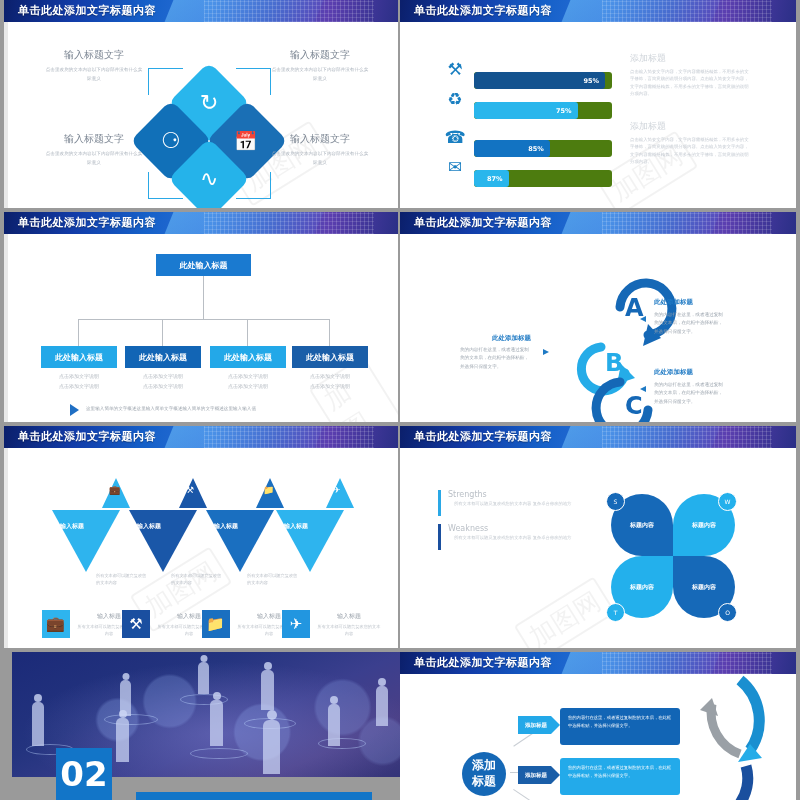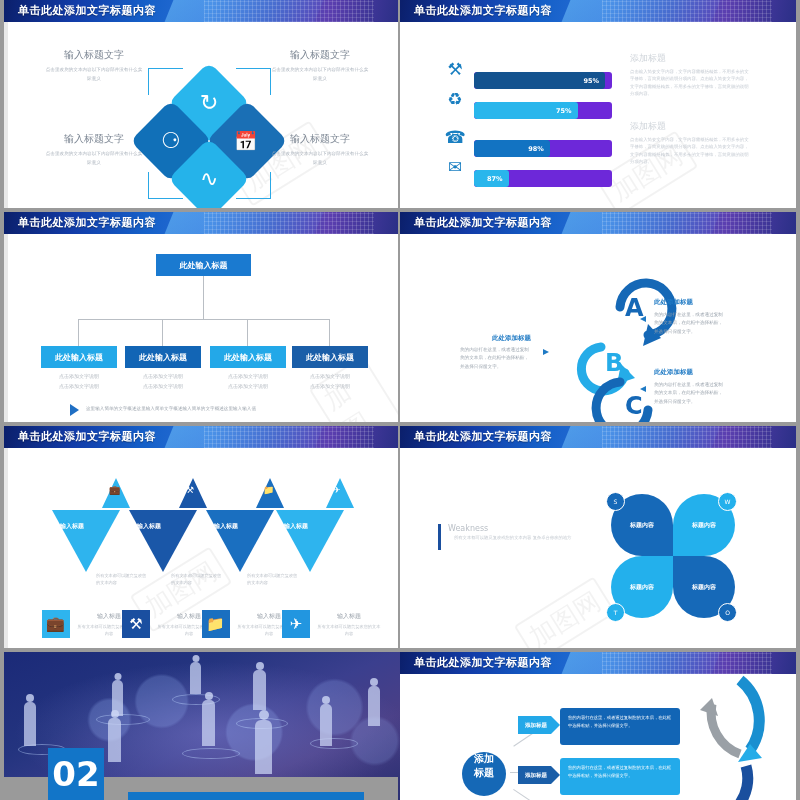--- a/index.html
+++ b/index.html
@@ -31,21 +31,21 @@
   .d-right{left:84px;top:52px;background:#1a6fb5;}
   .d-bot{left:46px;top:90px;background:#25b3ea;}
   .arrw{position:absolute;border:1.6px solid #2aa8e6;}
   .lbl-t{position:absolute;font-size:6.5px;color:#7d8794;text-align:center;}
   .lbl-t b{display:block;font-size:10px;color:#7d8794;font-weight:normal;margin-bottom:3px;}
   .lbl-d{font-size:4.6px;color:#aab2bc;line-height:1.5;}
 
   
   .barrow{position:absolute;display:flex;align-items:center;}
   .bicon{width:26px;height:26px;display:flex;align-items:center;justify-content:center;font-size:17px;color:#1a7fc1;}
-  .btrack{width:138px;height:17px;background:#6d28d9;border-radius:3px;position:relative;overflow:hidden;margin-left:6px;margin-top:24px;}
+  .btrack{width:138px;height:17px;background:#4d7c0f;border-radius:3px;position:relative;overflow:hidden;margin-left:6px;margin-top:24px;}
   .bfill{position:absolute;left:0;top:0;height:100%;border-radius:3px;display:flex;align-items:center;justify-content:flex-end;
          padding-right:6px;box-sizing:border-box;color:#fff;font-size:6.5px;font-weight:bold;}
   .rtblk{position:absolute;width:120px;}
   .rtblk h4{margin:0 0 3px 0;font-size:9px;color:#cfd4da;font-weight:normal;}
   .rtblk p{margin:0;font-size:4.4px;color:#c3c9d1;line-height:1.7;}
 
   
   .tbox{position:absolute;color:#fff;font-size:8px;font-weight:bold;display:flex;align-items:center;justify-content:center;}
   .tline{position:absolute;background:#b9bec4;}
   .tcap{position:absolute;width:78px;text-align:center;font-size:5px;color:#b3b9c0;line-height:1.9;}
@@ -90,22 +90,22 @@
        radial-gradient(circle at 78% 35%,rgba(160,190,255,.65) 0 8%,transparent 9%),
        radial-gradient(circle at 88% 62%,rgba(160,190,255,.6) 0 6%,transparent 7%);}
   .ring{position:absolute;border:1px solid rgba(190,215,255,.45);border-radius:50%;height:9px;}
   .person{position:absolute;background:rgba(205,215,245,.72);}
   .p-head{position:absolute;left:50%;transform:translateX(-50%);top:0;border-radius:50%;background:rgba(205,215,245,.8);}
   .numbox{position:absolute;background:#1275c8;color:#fff;font-weight:bold;display:flex;align-items:center;justify-content:center;}
   .botbar{position:absolute;background:#1275c8;}
   .graystrip{position:absolute;background:#9a9a9a;}
 
   
-  .circ{position:absolute;border-radius:50%;background:#1568b6;color:#fff;display:flex;justify-content:center;
-        text-align:center;font-size:10px;font-weight:bold;line-height:1.35;}
+  .circ{position:absolute;border-radius:50%;background:#1568b6;color:#fff;display:flex;align-items:center;justify-content:center;
+        text-align:center;font-size:12px;font-weight:bold;line-height:1.35;font-family:Liberation Mono, monospace;}
   .chev{position:absolute;height:18px;display:flex;align-items:center;color:#fff;font-size:5.5px;font-weight:bold;}
   .chev .cb{padding:0 4px 0 7px;height:18px;display:flex;align-items:center;}
   .chev .ct{width:0;height:0;border-top:9px solid transparent;border-bottom:9px solid transparent;}
   .cardf{position:absolute;border-radius:3px;color:#fff;font-size:4.3px;line-height:1.8;padding:6px 8px;box-sizing:border-box;}
   .flowln{position:absolute;background:#c9ced4;}
 </style>
 </head>
 <body>
 
 <div class="sheet">
@@ -173,21 +173,21 @@
       </div>
       <div class="barrow" style="left:42px;top:56px;">
         <div class="bicon">♻</div>
         <div class="btrack">
           <div class="bfill" style="width:75%;background:#29b6ec;">75%</div>
         </div>
       </div>
       <div class="barrow" style="left:42px;top:94px;">
         <div class="bicon">☎</div>
         <div class="btrack">
-          <div class="bfill" style="width:55%;background:#1273c2;">98%</div>
+          <div class="bfill" style="width:55%;background:#1273c2;">85%</div>
         </div>
       </div>
       <div class="barrow" style="left:42px;top:124px;">
         <div class="bicon">✉</div>
         <div class="btrack">
           <div class="bfill" style="width:25%;background:#29b6ec;">87%</div>
         </div>
       </div>
 
       <div class="rtblk" style="left:230px;top:30px;">
@@ -340,39 +340,44 @@
     <div class="lrail"></div>
   </div>
 
   <div class="slide" style="left:400px;top:426px;width:396px;height:222px;">
     <div class="hdr">
       <div class="htxt">单击此处添加文字标题内容</div>
     </div>
     <div class="body">
       <div class="wm" style="left:118px;top:150px;">加图网</div>
 
+      <div class="swrow" style="left:38px;top:42px;">
+        <div class="bar" style="background:#2aa8e6;"></div>
+        <h5>Strengths</h5>
+        <p>所有文本都可以随意复改或您的文本内容 复杂卓台修改的地方</p>
+      </div>
       <div class="swrow" style="left:38px;top:76px;">
         <div class="bar" style="background:#1a4f9e;"></div>
         <h5>Weakness</h5>
         <p>所有文本都可以随意复改或您的文本内容 复杂卓台修改的地方</p>
       </div>
 
       <div class="petal" style="left:211px;top:46px;background:#1669b8;border-radius:50% 50% 0 50%;">标题内容</div>
       <div class="petal" style="left:273px;top:46px;background:#23b0ec;border-radius:50% 50% 50% 0;">标题内容</div>
       <div class="petal" style="left:211px;top:108px;background:#23b0ec;border-radius:50% 0 50% 50%;">标题内容</div>
       <div class="petal" style="left:273px;top:108px;background:#1669b8;border-radius:0 50% 50% 50%;">标题内容</div>
 
       <div class="pbadge" style="left:206px;top:44px;background:#1669b8;">S</div>
       <div class="pbadge" style="left:318px;top:44px;background:#23b0ec;">W</div>
       <div class="pbadge" style="left:206px;top:155px;background:#23b0ec;">T</div>
       <div class="pbadge" style="left:318px;top:155px;background:#1669b8;">O</div>
     </div>
   </div>
 
-  <div class="slide" style="left:4px;top:652px;width:436px;height:148px;">
+  <div class="slide" style="left:12px;top:652px;width:436px;height:148px;">
     <div class="photo">
       <div class="globe"></div>
 
       <div class="ring" style="left:14px;width:46px;top:92px;"></div>
       <div class="ring" style="left:92px;width:52px;top:62px;"></div>
       <div class="ring" style="left:168px;width:46px;top:42px;"></div>
       <div class="ring" style="left:232px;width:50px;top:66px;"></div>
       <div class="ring" style="left:306px;width:46px;top:86px;"></div>
       <div class="ring" style="left:178px;width:56px;top:96px;"></div>
 

